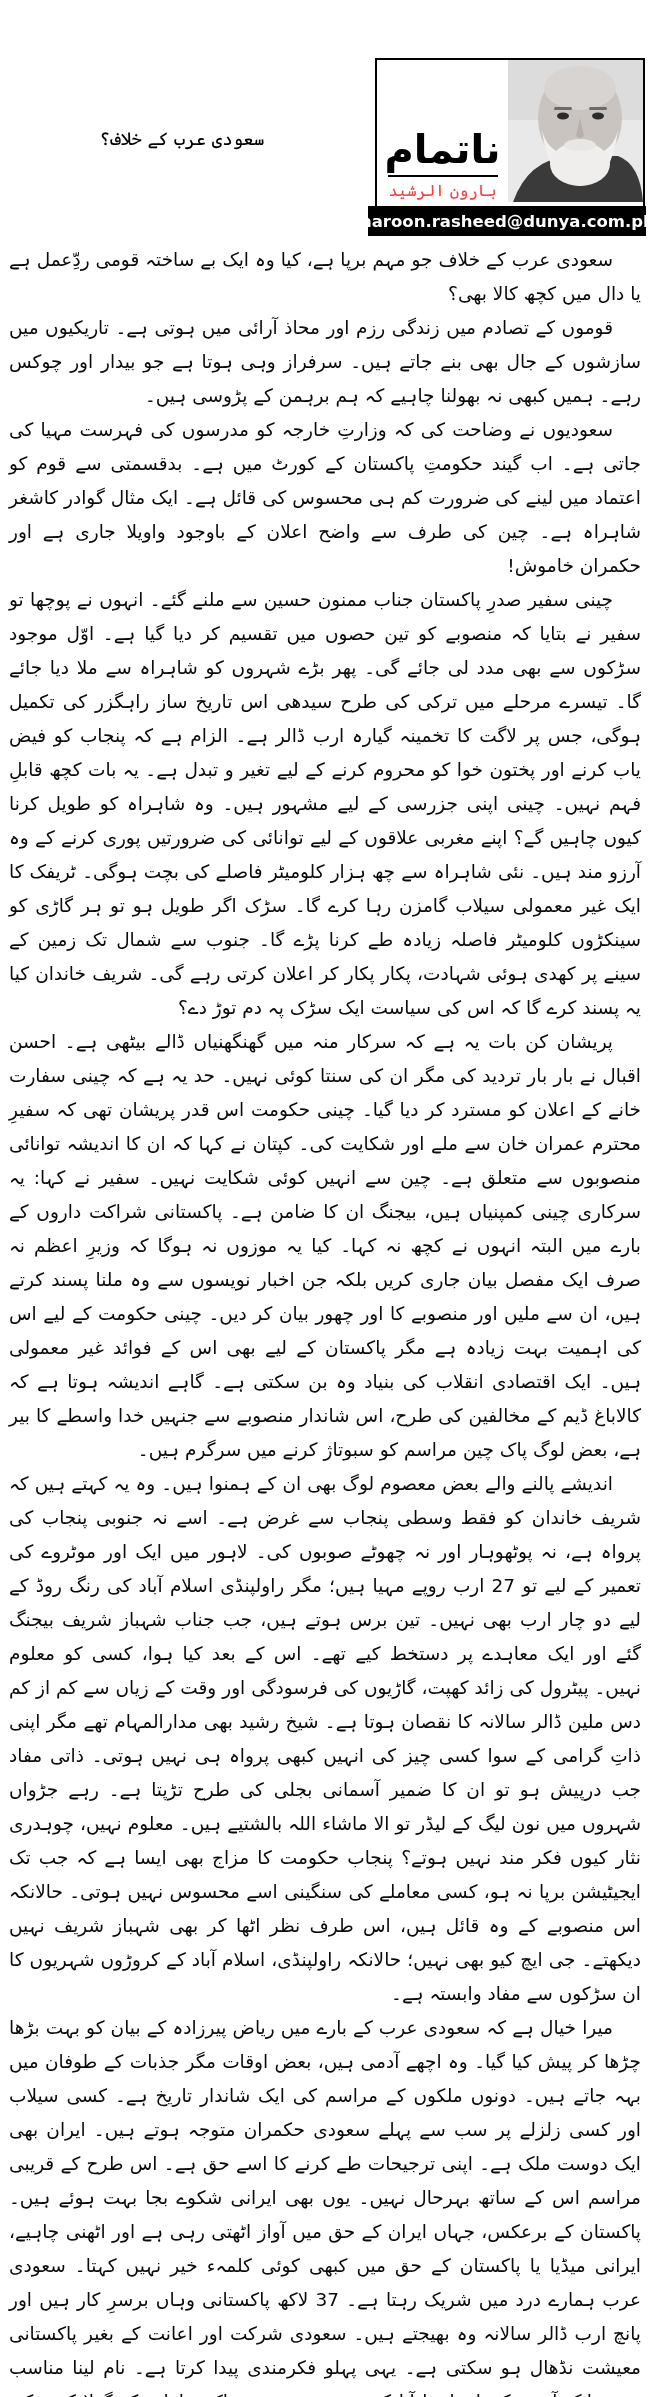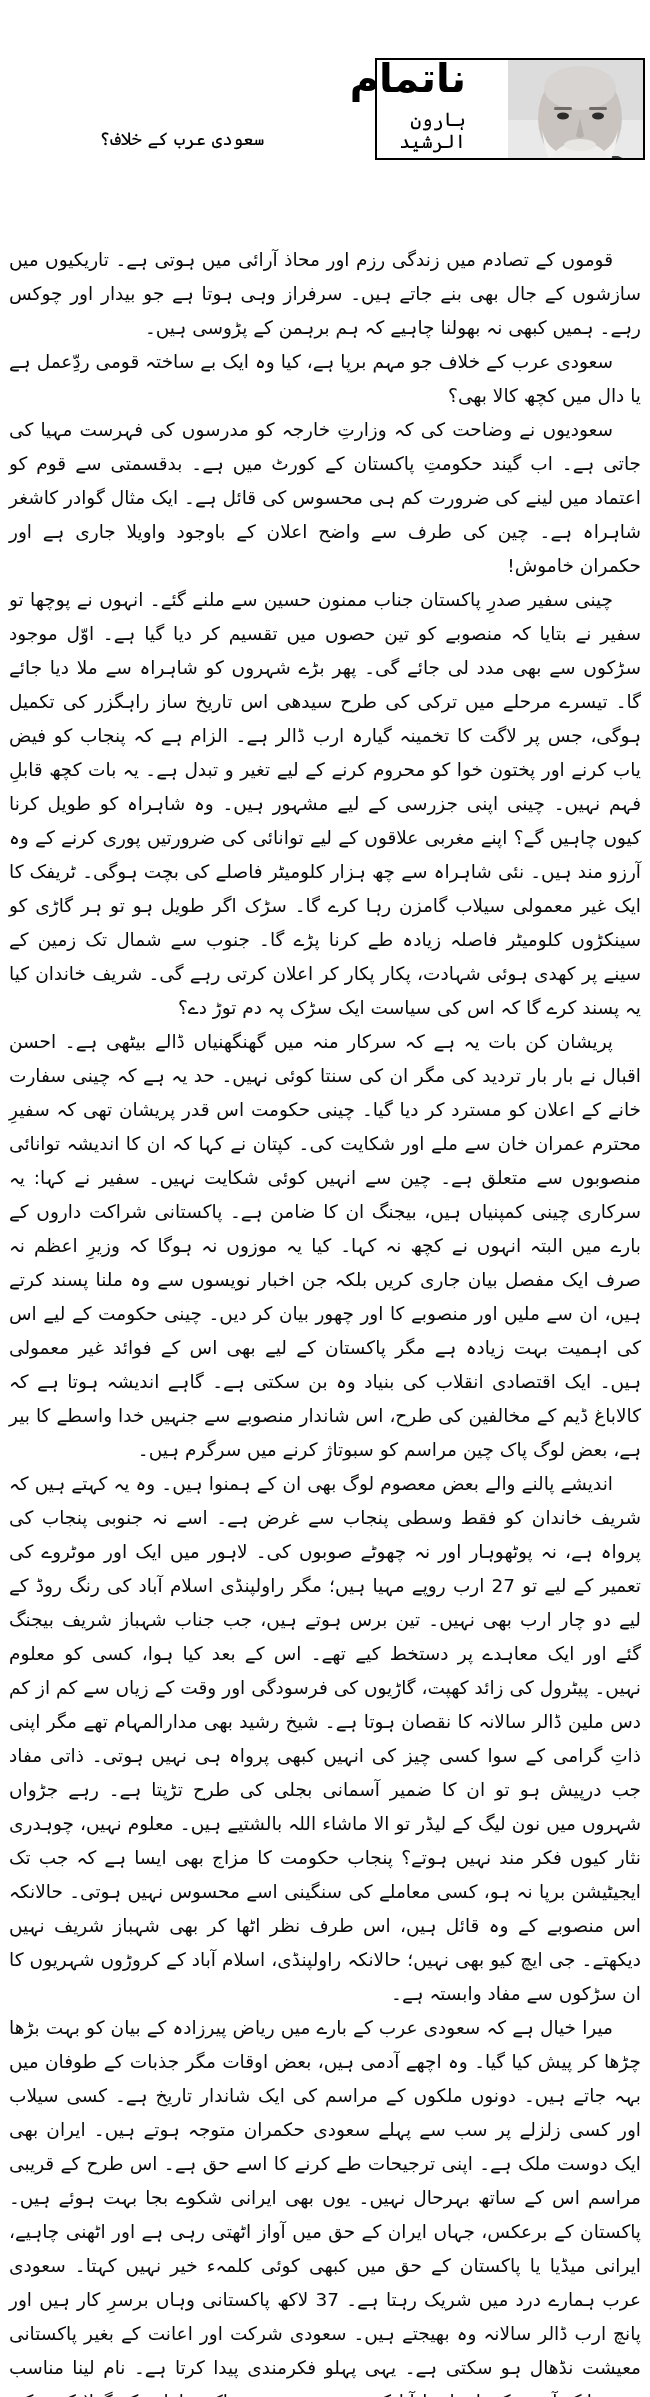--- a/index.html
+++ b/index.html
@@ -1,26 +1,26 @@
 <!DOCTYPE html>
 <html lang="ur" dir="rtl"><head>
 <meta charset="utf-8">
 <style>
   html,body{margin:0;padding:0;background:#ffffff;}
   .page{position:relative;width:650px;height:2397px;background:#ffffff;overflow:hidden;
         font-family:"DejaVu Sans",sans-serif;direction:rtl;}
   
-  .masthead{position:absolute;top:58px;left:375px;width:270px;height:102px;
-            border:2px solid #000;background:#fff;box-sizing:border-box;display:flex;flex-direction:row;gap:40px;}
+  .masthead{position:absolute;top:58px;left:375px;width:270px;height:150px;
+            border:2px solid #000;background:#fff;box-sizing:border-box;display:flex;flex-direction:row;}
   .mast-photo{order:1;width:135px;height:100%;overflow:hidden;flex:none;}
   .mast-left{order:2;flex:1;display:flex;flex-direction:column;justify-content:flex-end;
              align-items:center;padding:4px 2px 6px 2px;}
   .col-name{font-size:40px;font-weight:bold;color:#000;line-height:1;letter-spacing:-1px;}
   .mast-rule{width:110px;height:2px;background:#000;margin:6px 0 4px 0;}
-  .author-name{font-size:19px;color:#000000;font-family:"DejaVu Serif",serif;}
+  .author-name{font-size:16px;color:#ef4444;font-family:"DejaVu Serif",serif;}
   .email-bar{position:absolute;top:206px;left:368px;width:278px;height:30px;background:#000;
              color:#fff;display:flex;align-items:center;justify-content:center;
              font-family:"DejaVu Sans",sans-serif;font-weight:bold;font-size:16.5px;direction:ltr;}
   
   .headline{position:absolute;top:128px;right:288px;width:360px;text-align:center;
             font-size:18px;color:#000;font-family:"DejaVu Serif",serif;}
   
   .body-text{position:absolute;top:243px;right:0;left:0;padding:0 9px;
              text-align:justify;color:#0a0a0a;font-size:18.5px;line-height:34px;}
   .body-text p{margin:0;text-indent:28px;}
@@ -55,26 +55,27 @@
         <ellipse cx="72" cy="85" rx="16" ry="6" fill="#e8e6e3"></ellipse>
       </svg>
     </div>
     <div class="mast-left">
       <div class="col-name">ناتمام</div>
       <div class="mast-rule"></div>
       <div class="author-name">ہارون الرشید</div>
     </div>
   </div>
 
+  <div class="email-bar">haroon.rasheed@dunya.com.pk</div>
 
   <div class="headline">سعودی عرب کے خلاف؟</div>
 
   <div class="body-text">
+    <p>سعودی عرب کے خلاف جو مہم برپا ہے، کیا وہ ایک بے ساختہ قومی ردِّعمل ہے یا دال میں کچھ کالا بھی؟</p>
     <p>قوموں کے تصادم میں زندگی رزم اور محاذ آرائی میں ہوتی ہے۔ تاریکیوں میں سازشوں کے جال بھی بنے جاتے ہیں۔ سرفراز وہی ہوتا ہے جو بیدار اور چوکس رہے۔ ہمیں کبھی نہ بھولنا چاہیے کہ ہم برہمن کے پڑوسی ہیں۔</p>
-    <p>سعودی عرب کے خلاف جو مہم برپا ہے، کیا وہ ایک بے ساختہ قومی ردِّعمل ہے یا دال میں کچھ کالا بھی؟</p>
     <p>سعودیوں نے وضاحت کی کہ وزارتِ خارجہ کو مدرسوں کی فہرست مہیا کی جاتی ہے۔ اب گیند حکومتِ پاکستان کے کورٹ میں ہے۔ بدقسمتی سے قوم کو اعتماد میں لینے کی ضرورت کم ہی محسوس کی قائل ہے۔ ایک مثال گوادر کاشغر شاہراہ ہے۔ چین کی طرف سے واضح اعلان کے باوجود واویلا جاری ہے اور حکمران خاموش!</p>
     <p>چینی سفیر صدرِ پاکستان جناب ممنون حسین سے ملنے گئے۔ انہوں نے پوچھا تو سفیر نے بتایا کہ منصوبے کو تین حصوں میں تقسیم کر دیا گیا ہے۔ اوّل موجود سڑکوں سے بھی مدد لی جائے گی۔ پھر بڑے شہروں کو شاہراہ سے ملا دیا جائے گا۔ تیسرے مرحلے میں ترکی کی طرح سیدھی اس تاریخ ساز راہگزر کی تکمیل ہوگی، جس پر لاگت کا تخمینہ گیارہ ارب ڈالر ہے۔ الزام ہے کہ پنجاب کو فیض یاب کرنے اور پختون خوا کو محروم کرنے کے لیے تغیر و تبدل ہے۔ یہ بات کچھ قابلِ فہم نہیں۔ چینی اپنی جزرسی کے لیے مشہور ہیں۔ وہ شاہراہ کو طویل کرنا کیوں چاہیں گے؟ اپنے مغربی علاقوں کے لیے توانائی کی ضرورتیں پوری کرنے کے وہ آرزو مند ہیں۔ نئی شاہراہ سے چھ ہزار کلومیٹر فاصلے کی بچت ہوگی۔ ٹریفک کا ایک غیر معمولی سیلاب گامزن رہا کرے گا۔ سڑک اگر طویل ہو تو ہر گاڑی کو سینکڑوں کلومیٹر فاصلہ زیادہ طے کرنا پڑے گا۔ جنوب سے شمال تک زمین کے سینے پر کھدی ہوئی شہادت، پکار پکار کر اعلان کرتی رہے گی۔ شریف خاندان کیا یہ پسند کرے گا کہ اس کی سیاست ایک سڑک پہ دم توڑ دے؟</p>
     <p>پریشان کن بات یہ ہے کہ سرکار منہ میں گھنگھنیاں ڈالے بیٹھی ہے۔ احسن اقبال نے بار بار تردید کی مگر ان کی سنتا کوئی نہیں۔ حد یہ ہے کہ چینی سفارت خانے کے اعلان کو مسترد کر دیا گیا۔ چینی حکومت اس قدر پریشان تھی کہ سفیرِ محترم عمران خان سے ملے اور شکایت کی۔ کپتان نے کہا کہ ان کا اندیشہ توانائی منصوبوں سے متعلق ہے۔ چین سے انہیں کوئی شکایت نہیں۔ سفیر نے کہا: یہ سرکاری چینی کمپنیاں ہیں، بیجنگ ان کا ضامن ہے۔ پاکستانی شراکت داروں کے بارے میں البتہ انہوں نے کچھ نہ کہا۔ کیا یہ موزوں نہ ہوگا کہ وزیرِ اعظم نہ صرف ایک مفصل بیان جاری کریں بلکہ جن اخبار نویسوں سے وہ ملنا پسند کرتے ہیں، ان سے ملیں اور منصوبے کا اور چھور بیان کر دیں۔ چینی حکومت کے لیے اس کی اہمیت بہت زیادہ ہے مگر پاکستان کے لیے بھی اس کے فوائد غیر معمولی ہیں۔ ایک اقتصادی انقلاب کی بنیاد وہ بن سکتی ہے۔ گاہے اندیشہ ہوتا ہے کہ کالاباغ ڈیم کے مخالفین کی طرح، اس شاندار منصوبے سے جنہیں خدا واسطے کا بیر ہے، بعض لوگ پاک چین مراسم کو سبوتاژ کرنے میں سرگرم ہیں۔</p>
     <p>اندیشے پالنے والے بعض معصوم لوگ بھی ان کے ہمنوا ہیں۔ وہ یہ کہتے ہیں کہ شریف خاندان کو فقط وسطی پنجاب سے غرض ہے۔ اسے نہ جنوبی پنجاب کی پرواہ ہے، نہ پوٹھوہار اور نہ چھوٹے صوبوں کی۔ لاہور میں ایک اور موٹروے کی تعمیر کے لیے تو 27 ارب روپے مہیا ہیں؛ مگر راولپنڈی اسلام آباد کی رنگ روڈ کے لیے دو چار ارب بھی نہیں۔ تین برس ہوتے ہیں، جب جناب شہباز شریف بیجنگ گئے اور ایک معاہدے پر دستخط کیے تھے۔ اس کے بعد کیا ہوا، کسی کو معلوم نہیں۔ پیٹرول کی زائد کھپت، گاڑیوں کی فرسودگی اور وقت کے زیاں سے کم از کم دس ملین ڈالر سالانہ کا نقصان ہوتا ہے۔ شیخ رشید بھی مدارالمہام تھے مگر اپنی ذاتِ گرامی کے سوا کسی چیز کی انہیں کبھی پرواہ ہی نہیں ہوتی۔ ذاتی مفاد جب درپیش ہو تو ان کا ضمیر آسمانی بجلی کی طرح تڑپتا ہے۔ رہے جڑواں شہروں میں نون لیگ کے لیڈر تو الا ماشاء اللہ بالشتیے ہیں۔ معلوم نہیں، چوہدری نثار کیوں فکر مند نہیں ہوتے؟ پنجاب حکومت کا مزاج بھی ایسا ہے کہ جب تک ایجیٹیشن برپا نہ ہو، کسی معاملے کی سنگینی اسے محسوس نہیں ہوتی۔ حالانکہ اس منصوبے کے وہ قائل ہیں، اس طرف نظر اٹھا کر بھی شہباز شریف نہیں دیکھتے۔ جی ایچ کیو بھی نہیں؛ حالانکہ راولپنڈی، اسلام آباد کے کروڑوں شہریوں کا ان سڑکوں سے مفاد وابستہ ہے۔</p>
     <p>میرا خیال ہے کہ سعودی عرب کے بارے میں ریاض پیرزادہ کے بیان کو بہت بڑھا چڑھا کر پیش کیا گیا۔ وہ اچھے آدمی ہیں، بعض اوقات مگر جذبات کے طوفان میں بہہ جاتے ہیں۔ دونوں ملکوں کے مراسم کی ایک شاندار تاریخ ہے۔ کسی سیلاب اور کسی زلزلے پر سب سے پہلے سعودی حکمران متوجہ ہوتے ہیں۔ ایران بھی ایک دوست ملک ہے۔ اپنی ترجیحات طے کرنے کا اسے حق ہے۔ اس طرح کے قریبی مراسم اس کے ساتھ بہرحال نہیں۔ یوں بھی ایرانی شکوے بجا بہت ہوئے ہیں۔ پاکستان کے برعکس، جہاں ایران کے حق میں آواز اٹھتی رہی ہے اور اٹھنی چاہیے، ایرانی میڈیا یا پاکستان کے حق میں کبھی کوئی کلمہء خیر نہیں کہتا۔ سعودی عرب ہمارے درد میں شریک رہتا ہے۔ 37 لاکھ پاکستانی وہاں برسرِ کار ہیں اور پانچ ارب ڈالر سالانہ وہ بھیجتے ہیں۔ سعودی شرکت اور اعانت کے بغیر پاکستانی معیشت نڈھال ہو سکتی ہے۔ یہی پہلو فکرمندی پیدا کرتا ہے۔ نام لینا مناسب نہیں، ایک آدھ حکمران ایسا آیا کہ جس نے سعودی پاک تعلقات کو گدلا کرنے کی کوشش کی۔ یہ صاحب وہاں گئے تو ملاقات کے ہنگام شاہ عبداللہ نے وفود کے لیے کرسیاں سوئمنگ پول کے دونوں اطراف بچھوائیں۔ پانچ منٹ کے بعد وہ خود اٹھ کر چلے گئے۔ تاریخ کا یہ عہد تمام ہوا اور انشاء اللہ کبھی لوٹ کر نہ آئے گا۔ عربوں کے ساتھ پاکستان کے مراسم ایک مقدس جہت بھی رکھتے ہیں۔ جنرل محمد ضیاء الحق کو گالی بہت دی جاتی ہے مگر ان تعلقات میں زیادہ گہرائی انہی کے دور میں آئی اور نواز شریف نے اس سے فیض پایا۔ سب جانتے ہیں کہ خدانخواستہ اگر حجازِ مقدس کو خطرہ لاحق ہوا تو پاکستانی فوج ہی ہوگی جو اس کا دفاع کرے گی اور دل و جان سے۔ اس سے زیادہ والہانہ جذبے کے ساتھ، جس سے پاکستان کی وہ حفاظت کرتی ہے۔ حرم پاک اور روضہء رسولؐ سے محبت ہمارے ایمان کا حصہ ہے اور زندگی ایمان سے زیادہ قیمت نہیں رکھتی۔</p>
 
   </div>
 
 </div>
 

